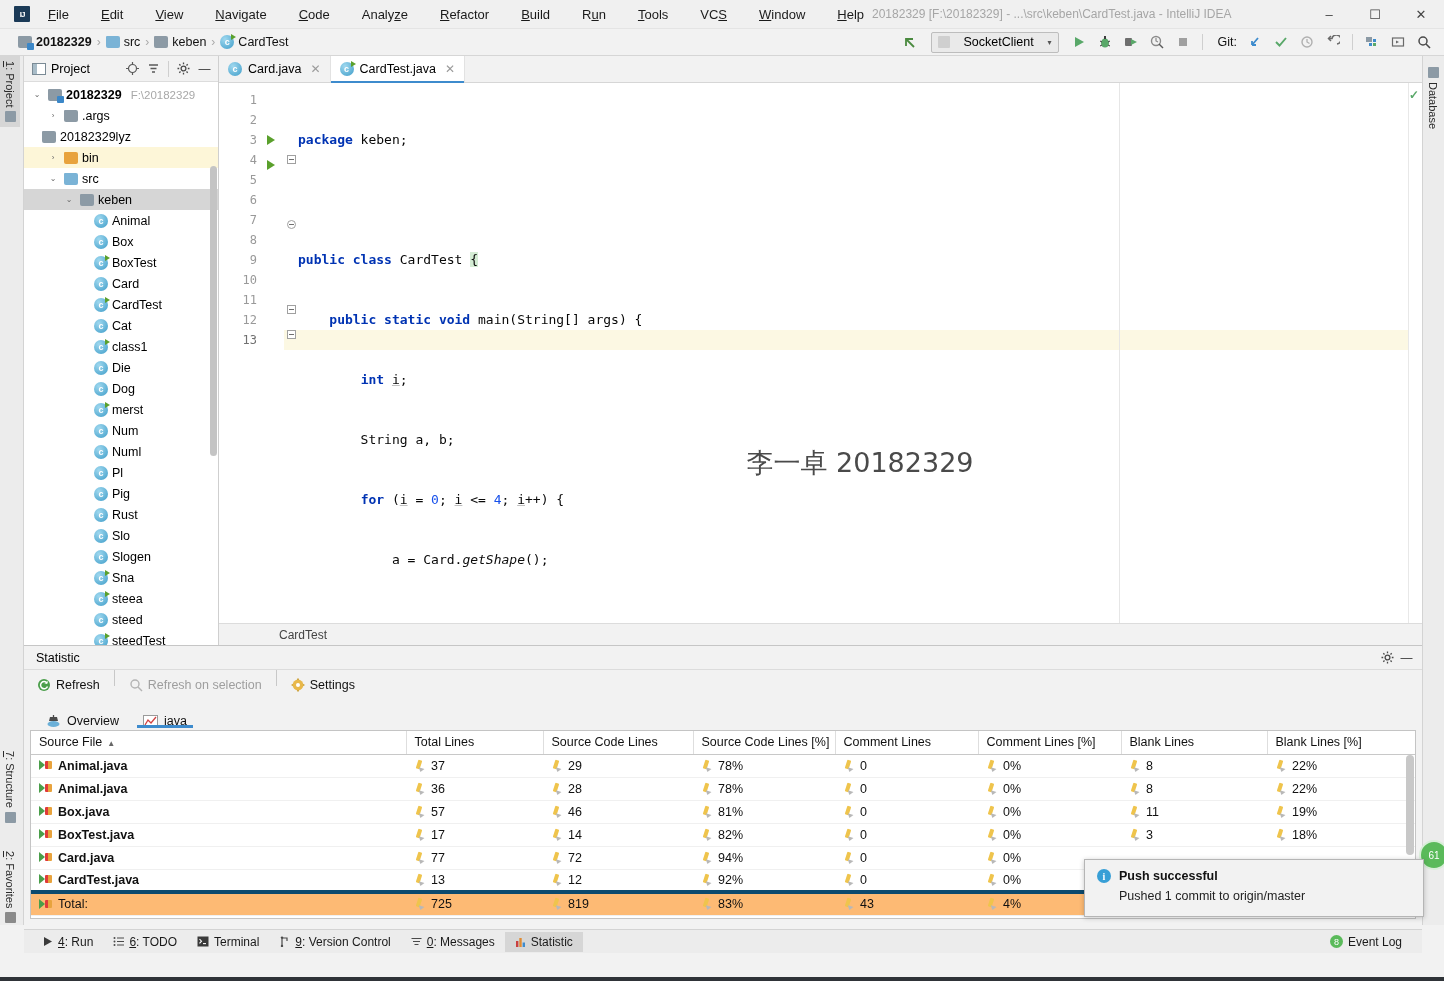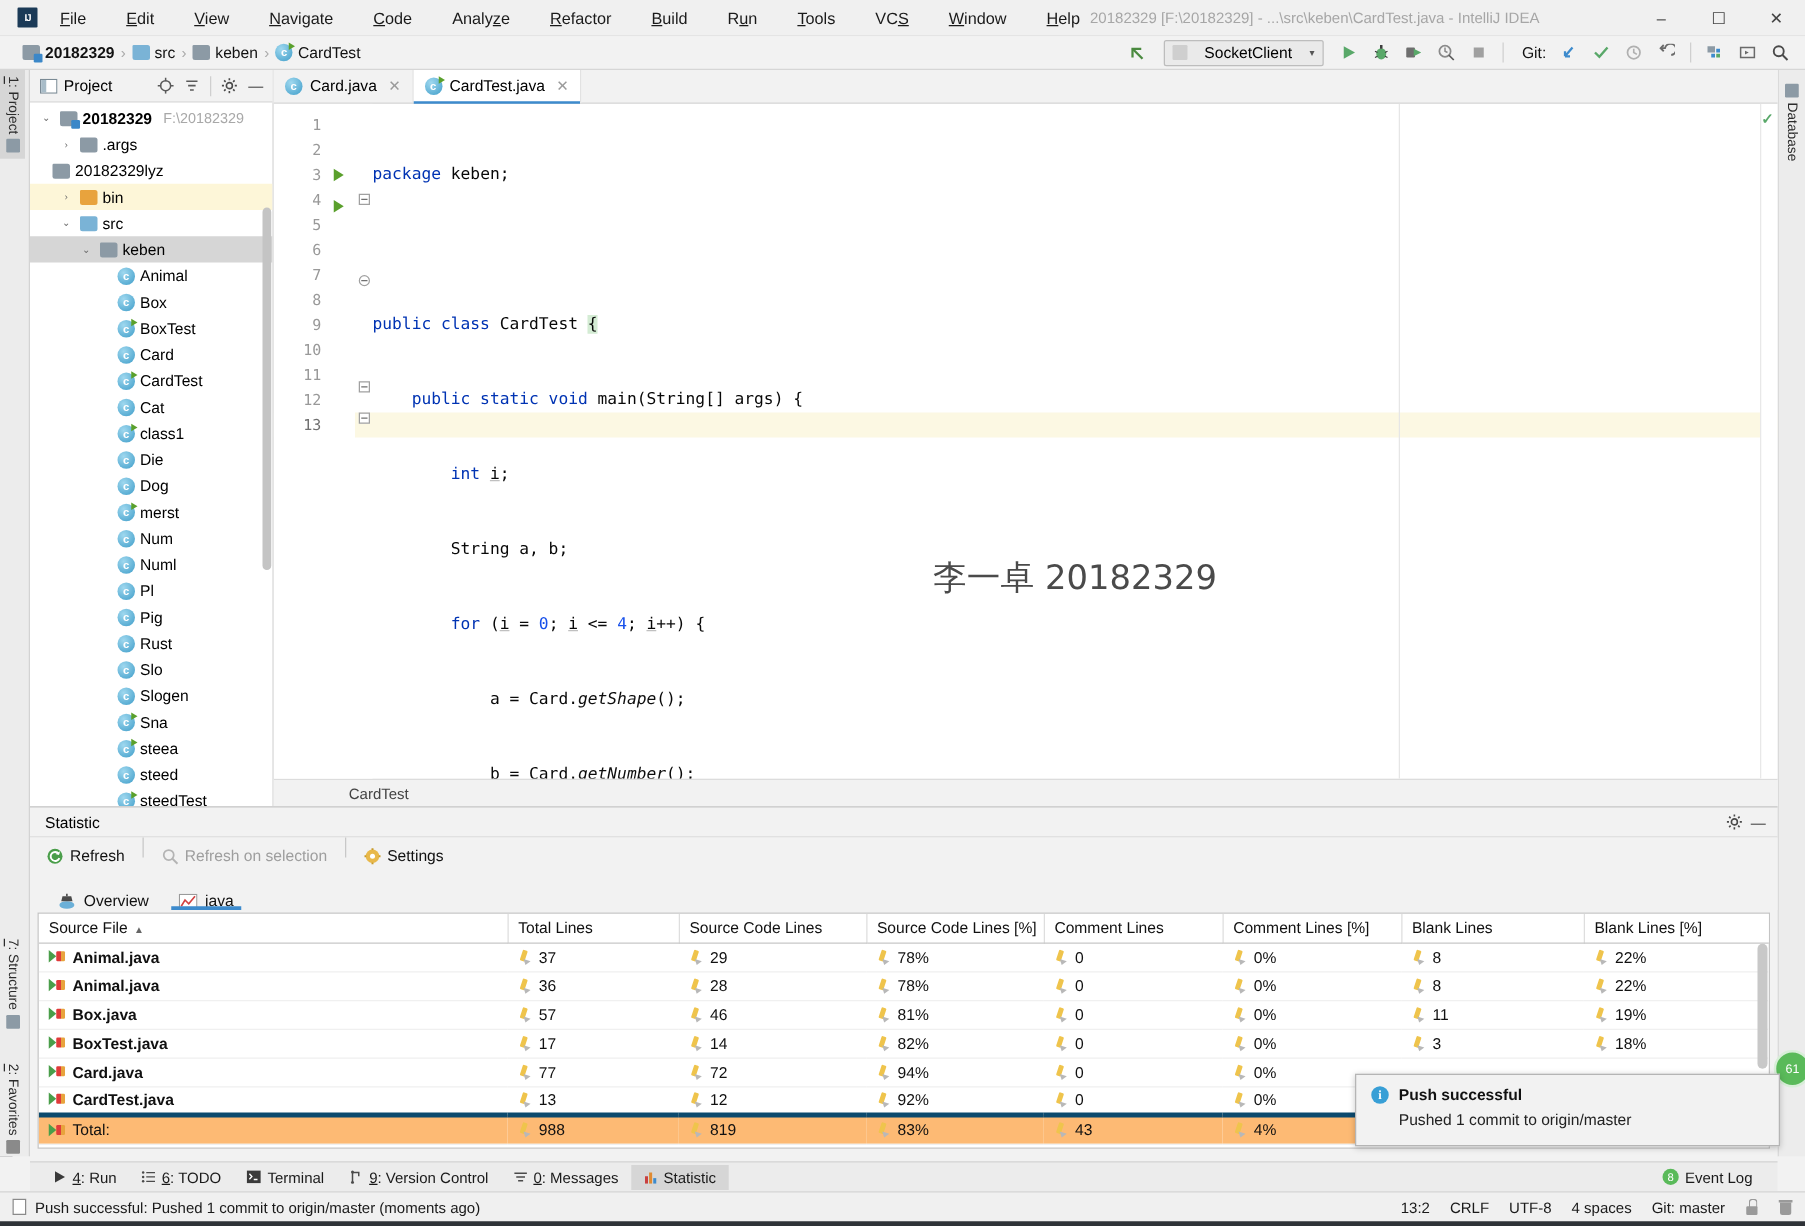--- a/index.html
+++ b/index.html
@@ -189,21 +189,21 @@
     font-family: "DejaVu Sans Mono", monospace; font-size: 12px; color: #999;
   }
   .lineno.cur { color: #707070; }
   .code {
     flex: 1; padding-top: 7px; position: relative;
     font-family: "DejaVu Sans Mono", monospace; font-size: 13px;
     line-height: 20px; white-space: pre; color: #080808;
     overflow: hidden;
   }
   .cl { height: 20px; }
-  .kw { color: #0033b3; font-weight: normal; }
+  .kw { color: #0033b3; font-weight: bold; }
   .num { color: #1750eb; }
   .mth-i { font-style: italic; color: #0d0d0d; }
   .ul { text-decoration: underline; text-decoration-color: #c0c0c0; }
   .hl-line {
     position: absolute; left: 0; right: 0; height: 20px;
     background: #fcf8e3; z-index: 0;
   }
   .brace-hl { background: #d4ecd4; }
   .run-arrow {
     width: 0; height: 0; border-left: 8px solid #5aa02c;
@@ -795,21 +795,20 @@
 
       <div class="code">
         <div class="cl"><span class="kw">package</span> keben;</div>
         <div class="cl"> </div>
         <div class="cl"><span class="kw">public class</span> CardTest <span class="brace-hl">{</span></div>
         <div class="cl">    <span class="kw">public static void</span> main(String[] args) {</div>
         <div class="cl">        <span class="kw">int</span> <span class="ul">i</span>;</div>
         <div class="cl">        String a, b;</div>
         <div class="cl">        <span class="kw">for</span> (<span class="ul">i</span> = <span class="num">0</span>; <span class="ul">i</span> &lt;= <span class="num">4</span>; <span class="ul">i</span>++) {</div>
         <div class="cl">            a = Card.<span class="mth-i">getShape</span>();</div>
-        <div class="cl">            b = Card.<span class="mth-i">getNumber</span>();</div>
         
         
         
         
         <div class="watermark">李一卓 20182329</div>
       </div>
 
       <div class="ed-vsplit"></div>
       <div class="ed-right-strip"></div>
       <div class="ed-check">✓</div>
@@ -1188,21 +1187,21 @@
           <tr class="total">
             <td>
                 <span class="cellflex">
                   <span class="javaico"></span>
                   <span>Total:</span>
                 </span>
               </td>
             <td>
                 <span class="cellflex">
                   <span class="pencil"></span>
-                  <span>988</span>
+                  <span>725</span>
                 </span>
               </td>
             <td>
                 <span class="cellflex">
                   <span class="pencil"></span>
                   <span>819</span>
                 </span>
               </td>
             <td>
                 <span class="cellflex">
@@ -1285,30 +1284,15 @@
           <rect x="7.6" y="6.5" width="2.4" height="4.5" fill="#3d8bcd"></rect>
         </svg>
       <span>Statistic</span>
     </div>
     <div class="twb eventlog">
       <span class="ev-badge">8</span>
       <span>Event Log</span>
     </div>
   </div>
 
-  <div class="statusbar">
-    <div class="sb-msg">
-      <span class="sb-doc"></span>
-      <span>Push successful: Pushed 1 commit to origin/master (moments ago)</span>
-    </div>
-    <div class="sb-right">
-      <span class="sb-item">13:2</span>
-      <span class="sb-item">CRLF</span>
-      <span class="sb-item">UTF-8</span>
-      <span class="sb-item">4 spaces</span>
-      <span class="sb-item">Git: master</span>
-      <span class="lock-ico"></span>
-      <span class="trash-ico"></span>
-    </div>
-  </div>
 
   <div class="bottom-wall"></div>
 </div>
 
 </body></html>

